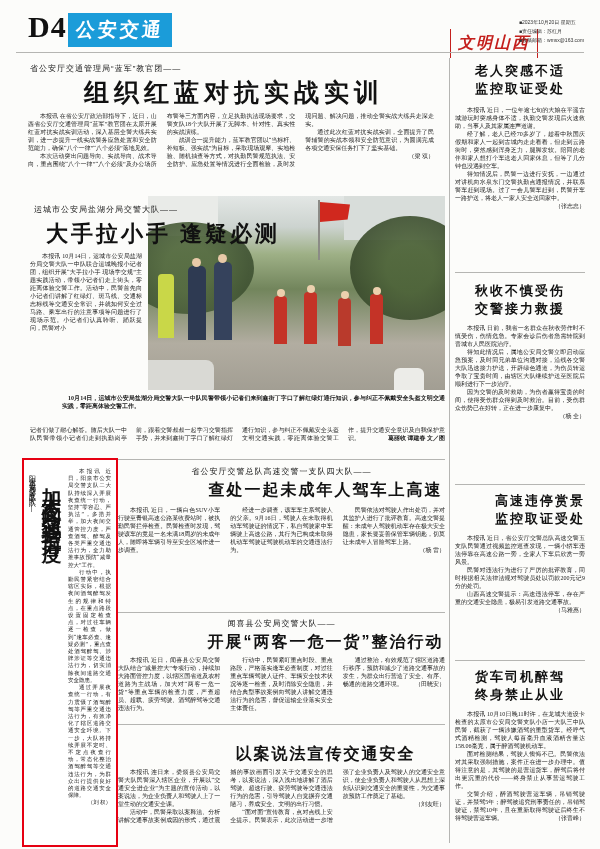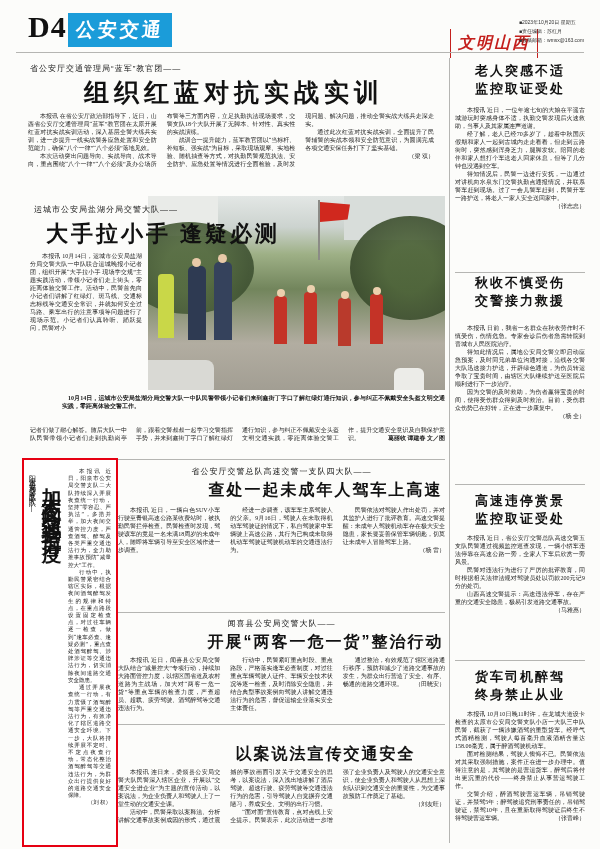--- a/index.html
+++ b/index.html
@@ -142,31 +142,31 @@
   <div class="abs hl-r" style="left:455px;top:62px;width:130px;">
     <div>老人突感不适</div>
     <div>监控取证受处</div>
   </div>
   <div class="abs body" style="left:455px;top:106px;width:130px;height:160px;">
     <p class="par"><span>本报讯 近日，一位年逾七旬的大娘在平遥古城游玩时突感身体不适，执勤交警发现后火速救助，当事人及其家属连声道谢。</span></p>
     <p class="par"><span>经了解，老人已经70多岁了，趁着中秋国庆假期和家人一起到古城内走走看看，但走到云路街时，突然感到浑身乏力，腿脚发软。陪同的老伴和家人想打个车送老人回家休息，但等了几分钟也没遇到空车。</span></p>
     <p class="par"><span>得知情况后，民警一边进行安抚，一边通过对讲机向水泉东门交警执勤点通报情况，并联系警车赶到现场。过了一会儿警车赶到，民警开车一路护送，将老人一家人安全送回家中。</span><span class="byl">（张志忠）</span></p>
   </div>
 
-  <div class="abs hl-r" style="left:455px;top:274px;width:130px;">
+  <div class="abs hl-r" style="left:455px;top:282px;width:130px;">
     <div>秋收不慎受伤</div>
     <div>交警接力救援</div>
   </div>
   <div class="abs body" style="left:455px;top:324px;width:130px;height:154px;">
     <p class="par"><span>本报讯 日前，我省一名群众在秋收劳作时不慎受伤，伤情危急。专家会诊后伤者急需转院到晋城市人民医院治疗。</span></p>
     <p class="par"><span>得知此情况后，属地公安局交警立即启动应急预案，及时同兄弟单位沟通对接，沿线各交警大队迅速接力护送，开辟绿色通道，为伤员转运争取了宝贵时间，由辖区大队继续护送至医院后顺利进行下一步治疗。</span></p>
     <p class="par"><span>因为交警的及时救助，为伤者赢得宝贵的时间，使得受伤群众得到及时救治。目前，受伤群众伤势已在好转，正在进一步康复中。</span><span class="byl">（杨 全）</span></p>
   </div>
 
-  <div class="abs hl-r" style="left:455px;top:492px;width:130px;">
+  <div class="abs hl-r" style="left:455px;top:492px;width:130px;text-align:right;">
     <div>高速违停赏景</div>
     <div>监控取证受处</div>
   </div>
   <div class="abs body" style="left:455px;top:534px;width:130px;height:118px;">
     <p class="par"><span>本报讯 近日，省公安厅交警总队高速交警五支队民警通过视频监控巡查发现，一辆小轿车违法停靠在高速公路一旁，全家人下车后欣赏一旁风景。</span></p>
     <p class="par"><span>民警对违法行为进行了严厉的批评教育，同时根据相关法律法规对驾驶员处以罚款200元记9分的处罚。</span></p>
     <p class="par"><span>山西高速交警提示：高速违法停车，存在严重的交通安全隐患，极易引发道路交通事故。</span><span class="byl">（马雅惠）</span></p>
   </div>
 
   <div class="abs hl-r" style="left:455px;top:668px;width:130px;">

